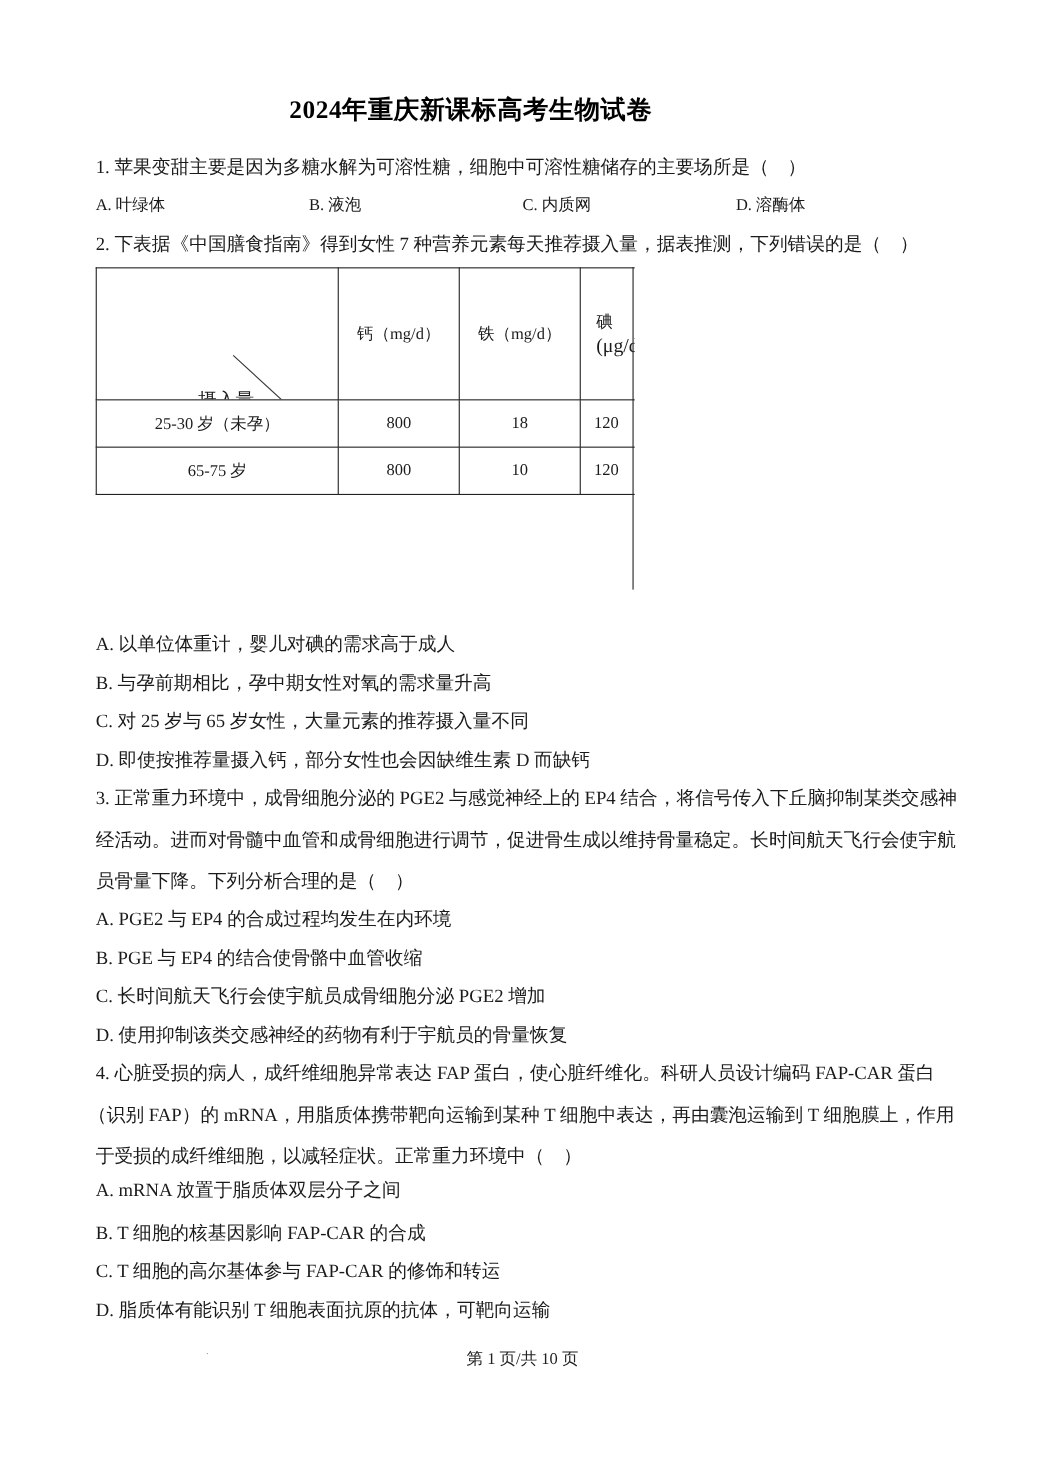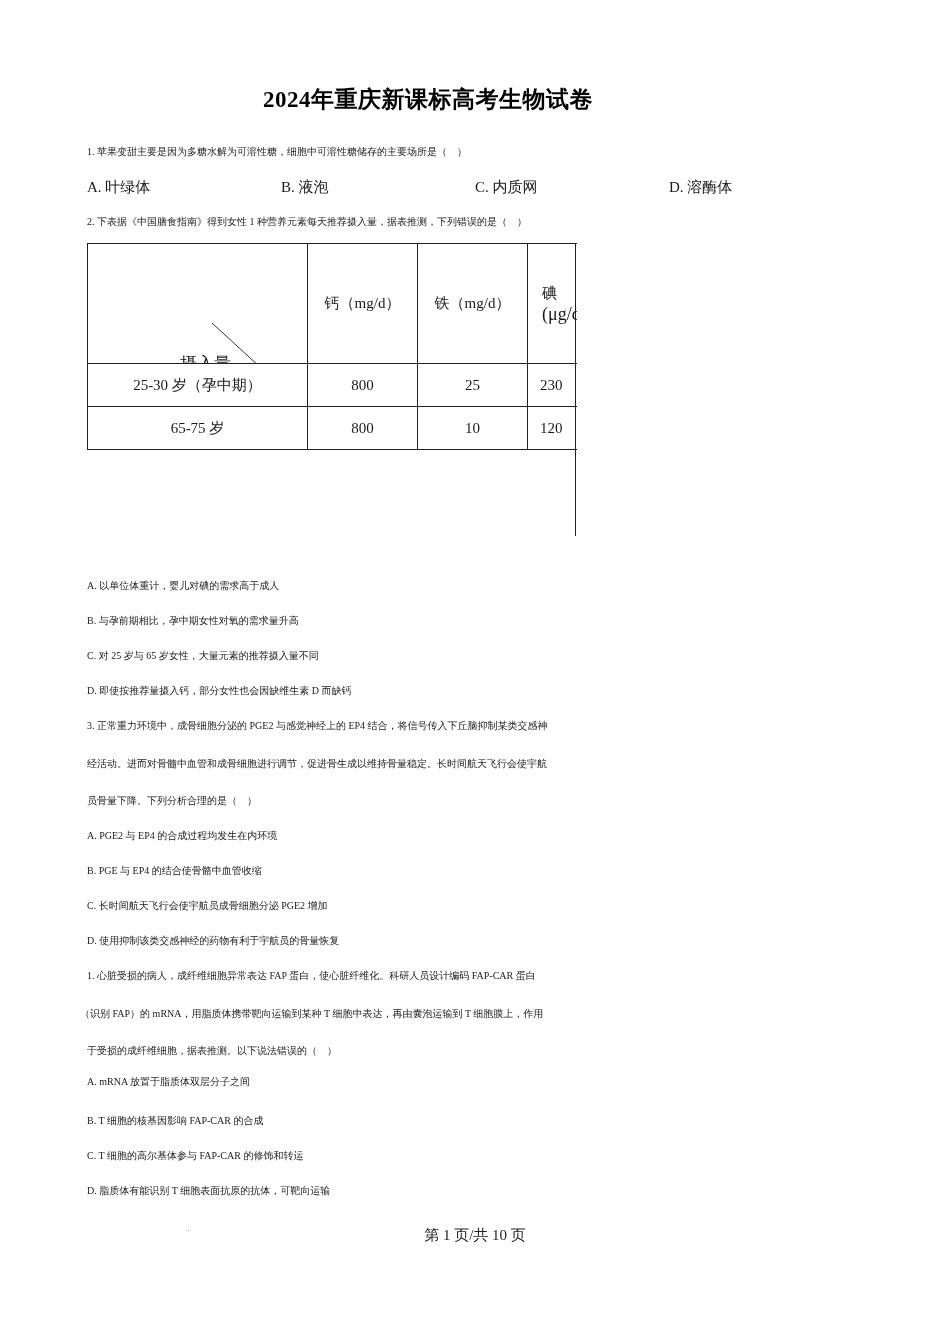--- a/index.html
+++ b/index.html
@@ -1,20 +1,20 @@
 <!DOCTYPE html>
 <html><head>
   <meta charset="utf-8">
   <style>
     html, body { margin: 0; padding: 0; background: #ffffff; }
     body { width: 950px; height: 1344px; position: relative; overflow: hidden;
            font-family: "Liberation Serif", "DejaVu Serif", serif; color: #1a1a1a; }
     .title { position: absolute; top: 84px; left: 0; width: 856px; text-align: center;
              font-size: 23px; font-weight: bold; letter-spacing: 0.5px; color: #000; }
-    .line { position: absolute; left: 87px; font-size: 10px; line-height: 20px; white-space: nowrap; }
+    .line { position: absolute; left: 87px; font-size: 17px; line-height: 20px; white-space: nowrap; }
     .opt4 { position: absolute; font-size: 15px; line-height: 20px; white-space: nowrap; }
     .tbl-wrap { position: absolute; left: 86px; top: 242px; width: 491px; height: 295px; overflow: hidden; }
     table { border-collapse: collapse; table-layout: fixed; }
     td { border: 1.4px solid #222; text-align: center; font-size: 15px; padding: 0; overflow: hidden; white-space: nowrap; }
     .hdr-row { height: 120px; }
     .data-row { height: 43px; }
     .diag { position: relative; width: 100%; height: 100%; }
     .diag svg { position: absolute; left: 0; top: 0; }
     .diag span { position: absolute; font-size: 17px; font-weight: 500; }
     .iodine { text-align: left; padding-left: 14px; vertical-align: middle; }
@@ -27,21 +27,21 @@
 <body>
 
 <div class="title">2024年重庆新课标高考生物试卷</div>
 
 <div class="line" style="top:142px;">1. 苹果变甜主要是因为多糖水解为可溶性糖，细胞中可溶性糖储存的主要场所是（　）</div>
 <div class="opt4" style="top:177px; left:87px;">A. 叶绿体</div>
 <div class="opt4" style="top:177px; left:281px;">B. 液泡</div>
 <div class="opt4" style="top:177px; left:475px;">C. 内质网</div>
 <div class="opt4" style="top:177px; left:669px;">D. 溶酶体</div>
 
-<div class="line" style="top:212px;">2. 下表据《中国膳食指南》得到女性 1 种营养元素每天推荐摄入量，据表推测，下列错误的是（　）</div>
+<div class="line" style="top:212px;">2. 下表据《中国膳食指南》得到女性 7 种营养元素每天推荐摄入量，据表推测，下列错误的是（　）</div>
 
 <div class="tbl-wrap">
   <table style="width:530px; margin:1px 0 0 1px;">
     <colgroup>
       <col style="width:220px">
       <col style="width:110px">
       <col style="width:110px">
       <col style="width:90px">
     </colgroup>
     <tbody>
@@ -58,24 +58,24 @@
         </div>
       </td>
       <td>钙（mg/d）</td>
       <td>铁（mg/d）</td>
       <td class="iodine">
         <span class="l1">碘</span>
         <span class="l2">(μg/d)</span>
       </td>
     </tr>
     <tr class="data-row">
-      <td>25-30 岁（孕中期）</td>
+      <td>25-30 岁（未孕）</td>
       <td>800</td>
-      <td>25</td>
-      <td style="text-align:left; padding-left:12px;">230</td>
+      <td>18</td>
+      <td style="text-align:left; padding-left:12px;">120</td>
     </tr>
     <tr class="data-row">
       <td>65-75 岁</td>
       <td>800</td>
       <td>10</td>
       <td style="text-align:left; padding-left:12px;">120</td>
     </tr>
   </tbody>
     </table>
 </div>
@@ -88,22 +88,22 @@
 <div class="line" style="top:681px;">D. 即使按推荐量摄入钙，部分女性也会因缺维生素 D 而缺钙</div>
 
 <div class="line" style="top:716px;">3. 正常重力环境中，成骨细胞分泌的 PGE2 与感觉神经上的 EP4 结合，将信号传入下丘脑抑制某类交感神</div>
 <div class="line" style="top:754px;">经活动。进而对骨髓中血管和成骨细胞进行调节，促进骨生成以维持骨量稳定。长时间航天飞行会使宇航</div>
 <div class="line" style="top:791px;">员骨量下降。下列分析合理的是（　）</div>
 <div class="line" style="top:826px;">A. PGE2 与 EP4 的合成过程均发生在内环境</div>
 <div class="line" style="top:861px;">B. PGE 与 EP4 的结合使骨骼中血管收缩</div>
 <div class="line" style="top:896px;">C. 长时间航天飞行会使宇航员成骨细胞分泌 PGE2 增加</div>
 <div class="line" style="top:931px;">D. 使用抑制该类交感神经的药物有利于宇航员的骨量恢复</div>
 
-<div class="line" style="top:966px;">1. 心脏受损的病人，成纤维细胞异常表达 FAP 蛋白，使心脏纤维化。科研人员设计编码 FAP-CAR 蛋白</div>
+<div class="line" style="top:966px;">4. 心脏受损的病人，成纤维细胞异常表达 FAP 蛋白，使心脏纤维化。科研人员设计编码 FAP-CAR 蛋白</div>
 <div class="line" style="top:1004px; left:80px;">（识别 FAP）的 mRNA，用脂质体携带靶向运输到某种 T 细胞中表达，再由囊泡运输到 T 细胞膜上，作用</div>
-<div class="line" style="top:1041px;">于受损的成纤维细胞，据表推测。以下说法错误的（　）</div>
+<div class="line" style="top:1041px;">于受损的成纤维细胞，以减轻症状。正常重力环境中（　）</div>
 <div class="line" style="top:1072px;">A. mRNA 放置于脂质体双层分子之间</div>
 <div class="line" style="top:1111px;">B. T 细胞的核基因影响 FAP-CAR 的合成</div>
 <div class="line" style="top:1146px;">C. T 细胞的高尔基体参与 FAP-CAR 的修饰和转运</div>
 <div class="line" style="top:1181px;">D. 脂质体有能识别 T 细胞表面抗原的抗体，可靶向运输</div>
 
 <div class="dot"></div>
 <div class="footer">第 1 页/共 10 页</div>
 
 </body></html>

